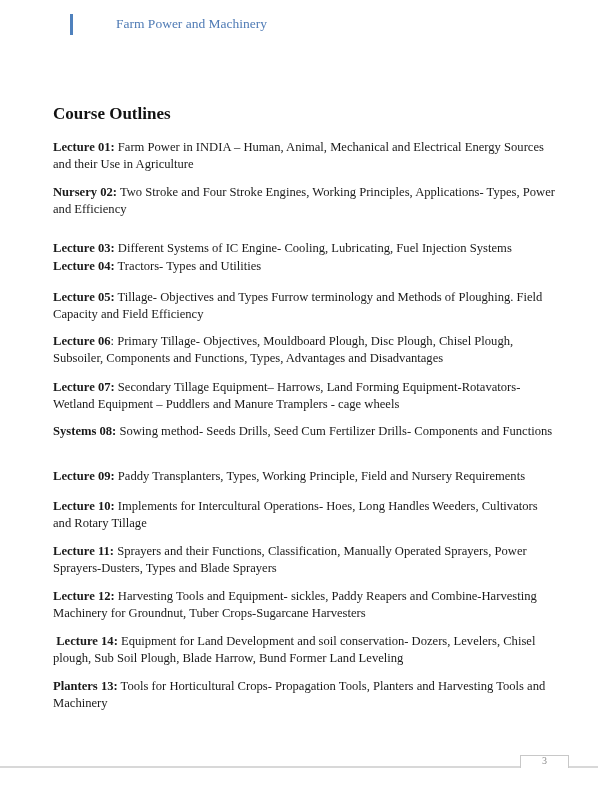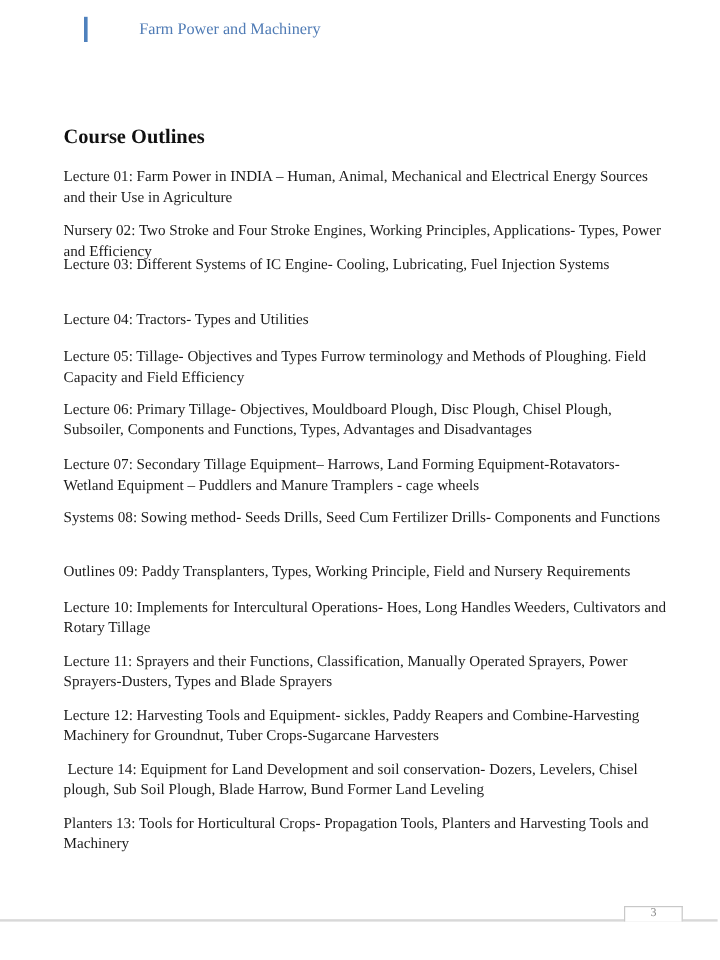--- a/index.html
+++ b/index.html
@@ -15,21 +15,21 @@
   }
   .page-heading {
     position: absolute; left: 53px; top: 104px; font-size: 17px; font-weight: bold; color: #111; text-align: right;
   }
   .lectures {
     position: absolute; left: 53px; top: 0; width: 510px; margin: 0; padding: 0; list-style: none;
   }
   .lecture {
     position: absolute; left: 0; width: 505px; font-size: 12.6px; line-height: 17px; color: #1a1a1a;
   }
-  .lecture .label { font-weight: normal; margin-top: 36px; }
+  .lecture .label { font-weight: bold; margin-top: 36px; }
   .footer-line {
     position: absolute; left: 0; top: 766px; width: 598px; height: 2px; background: #d8d8d8;
   }
   .page-box {
     position: absolute; left: 520px; top: 755px; width: 47px; height: 12px;
     border: 1px solid #c8c8c8; border-bottom: none; background: #fff;
   }
   .page-num {
     position: absolute; left: 0; right: 0; top: -1px; text-align: center; font-size: 10px; color: #888;
   }
@@ -40,27 +40,27 @@
 <div>
   <div class="header-bar"></div>
   <div class="header-title">Farm Power and Machinery</div>
 </div>
 
 <div class="page-heading">Course Outlines</div>
 
 <div class="lectures">
   <div class="lecture" style="top:139px"><span class="label">Lecture 01:</span><span> Farm Power in INDIA – Human, Animal, Mechanical and Electrical Energy Sources and their Use in Agriculture</span></div>
   <div class="lecture" style="top:184px"><span class="label">Nursery 02:</span><span> Two Stroke and Four Stroke Engines, Working Principles, Applications- Types, Power and Efficiency</span></div>
-  <div class="lecture" style="top:212px"><span class="label">Lecture 03:</span><span> Different Systems of IC Engine- Cooling, Lubricating, Fuel Injection Systems</span></div>
+  <div class="lecture" style="top:240px"><span class="label">Lecture 03:</span><span> Different Systems of IC Engine- Cooling, Lubricating, Fuel Injection Systems</span></div>
   <div class="lecture" style="top:258px"><span class="label">Lecture 04:</span><span> Tractors- Types and Utilities</span></div>
   <div class="lecture" style="top:289px"><span class="label">Lecture 05:</span><span> Tillage- Objectives and Types Furrow terminology and Methods of Ploughing. Field Capacity and Field Efficiency</span></div>
   <div class="lecture" style="top:333px"><span class="label">Lecture 06</span><span>: Primary Tillage- Objectives, Mouldboard Plough, Disc Plough, Chisel Plough, Subsoiler, Components and Functions, Types, Advantages and Disadvantages</span></div>
   <div class="lecture" style="top:379px"><span class="label">Lecture 07:</span><span> Secondary Tillage Equipment– Harrows, Land Forming Equipment-Rotavators-Wetland Equipment – Puddlers and Manure Tramplers - cage wheels</span></div>
   <div class="lecture" style="top:423px"><span class="label">Systems 08:</span><span> Sowing method- Seeds Drills, Seed Cum Fertilizer Drills- Components and Functions</span></div>
-  <div class="lecture" style="top:468px"><span class="label">Outlines 09:</span><span> Paddy Transplanters, Types, Working Principle, Field and Nursery Requirements</span></div>
+  <div class="lecture" style="top:468px"><span class="label">Lecture 09:</span><span> Paddy Transplanters, Types, Working Principle, Field and Nursery Requirements</span></div>
   <div class="lecture" style="top:498px"><span class="label">Lecture 10:</span><span> Implements for Intercultural Operations- Hoes, Long Handles Weeders, Cultivators and Rotary Tillage</span></div>
   <div class="lecture" style="top:543px"><span class="label">Lecture 11:</span><span> Sprayers and their Functions, Classification, Manually Operated Sprayers, Power Sprayers-Dusters, Types and Blade Sprayers</span></div>
   <div class="lecture" style="top:588px"><span class="label">Lecture 12:</span><span> Harvesting Tools and Equipment- sickles, Paddy Reapers and Combine-Harvesting Machinery for Groundnut, Tuber Crops-Sugarcane Harvesters</span></div>
   <div class="lecture" style="top:633px; white-space:pre-wrap"><span class="label"> Lecture 14:</span><span> Equipment for Land Development and soil conservation- Dozers, Levelers, Chisel plough, Sub Soil Plough, Blade Harrow, Bund Former Land Leveling</span></div>
   <div class="lecture" style="top:678px"><span class="label">Planters 13:</span><span> Tools for Horticultural Crops- Propagation Tools, Planters and Harvesting Tools and Machinery</span></div>
 </div>
 
 <div class="footer-line"></div>
 <div class="page-box">
   <div class="page-num">3</div>

